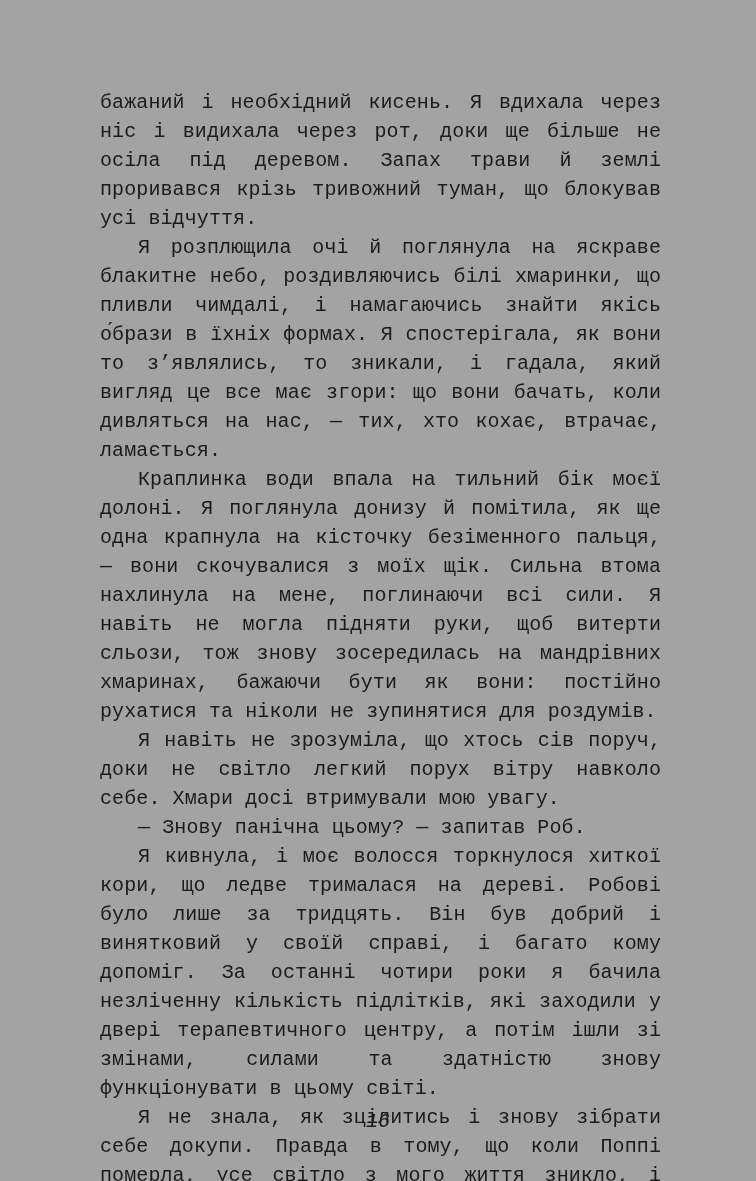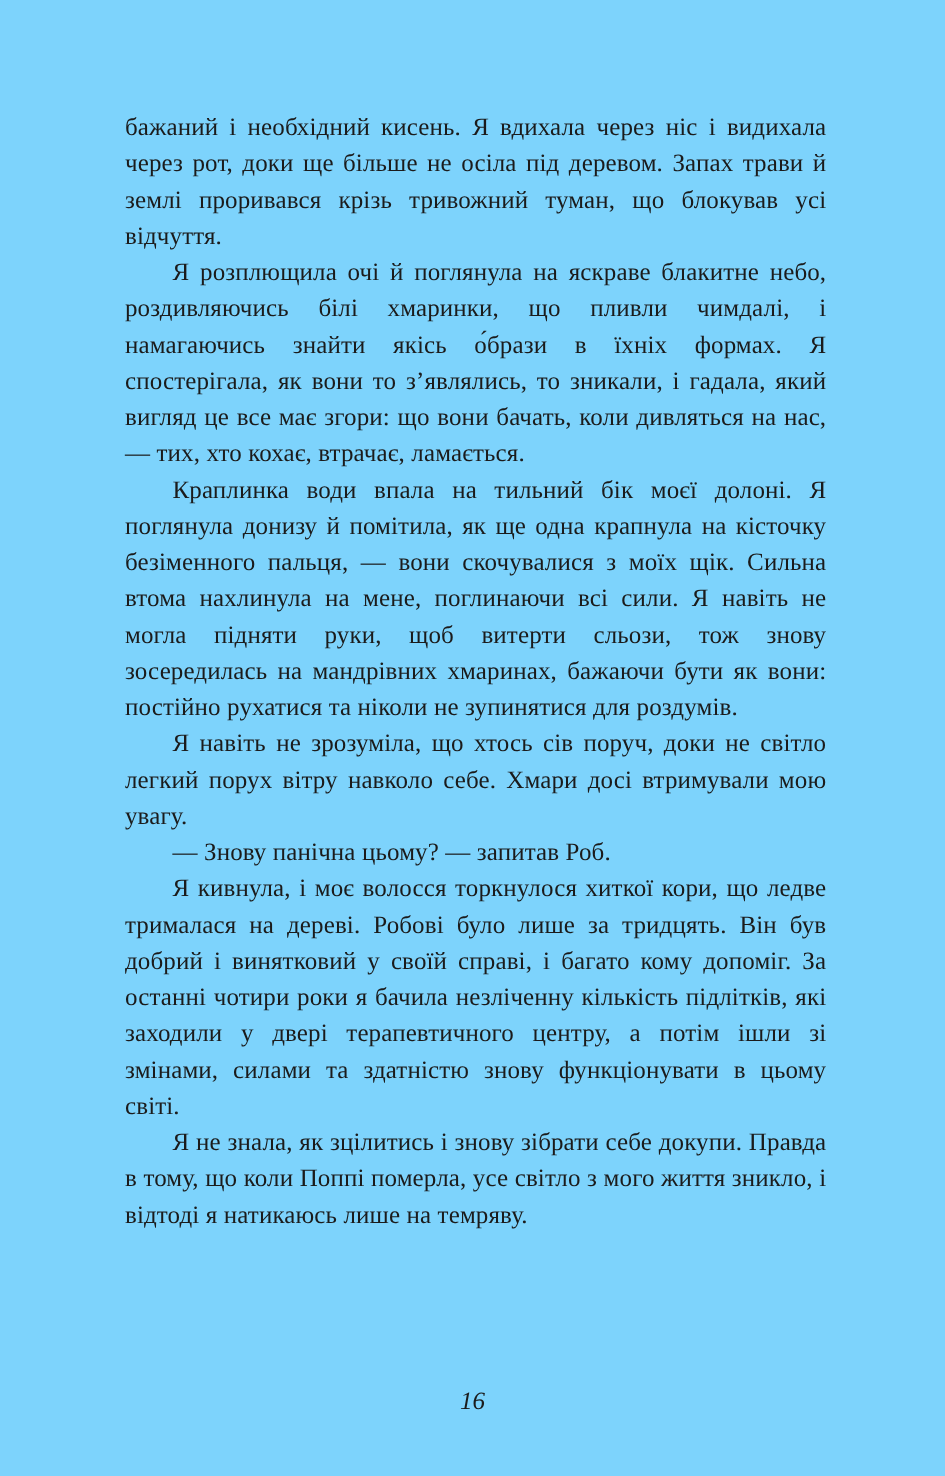--- a/index.html
+++ b/index.html
@@ -4,23 +4,23 @@
 <style>
   html, body {
     margin: 0;
     padding: 0;
     background: #ffffff;
   }
   .page {
     position: relative;
     width: 756px;
     height: 1181px;
-    background: #7dd3fc;
+    background: #a3a3a3;
     overflow: hidden;
-    font-family: Liberation Serif, serif;
+    font-family: Liberation Mono, monospace;
   }
   .text-block {
     position: absolute;
     left: 100px;
     top: 88px;
     width: 561px;
     color: #1b1b1b;
     font-size: 20px;
     line-height: 29px;
     text-align: justify;

